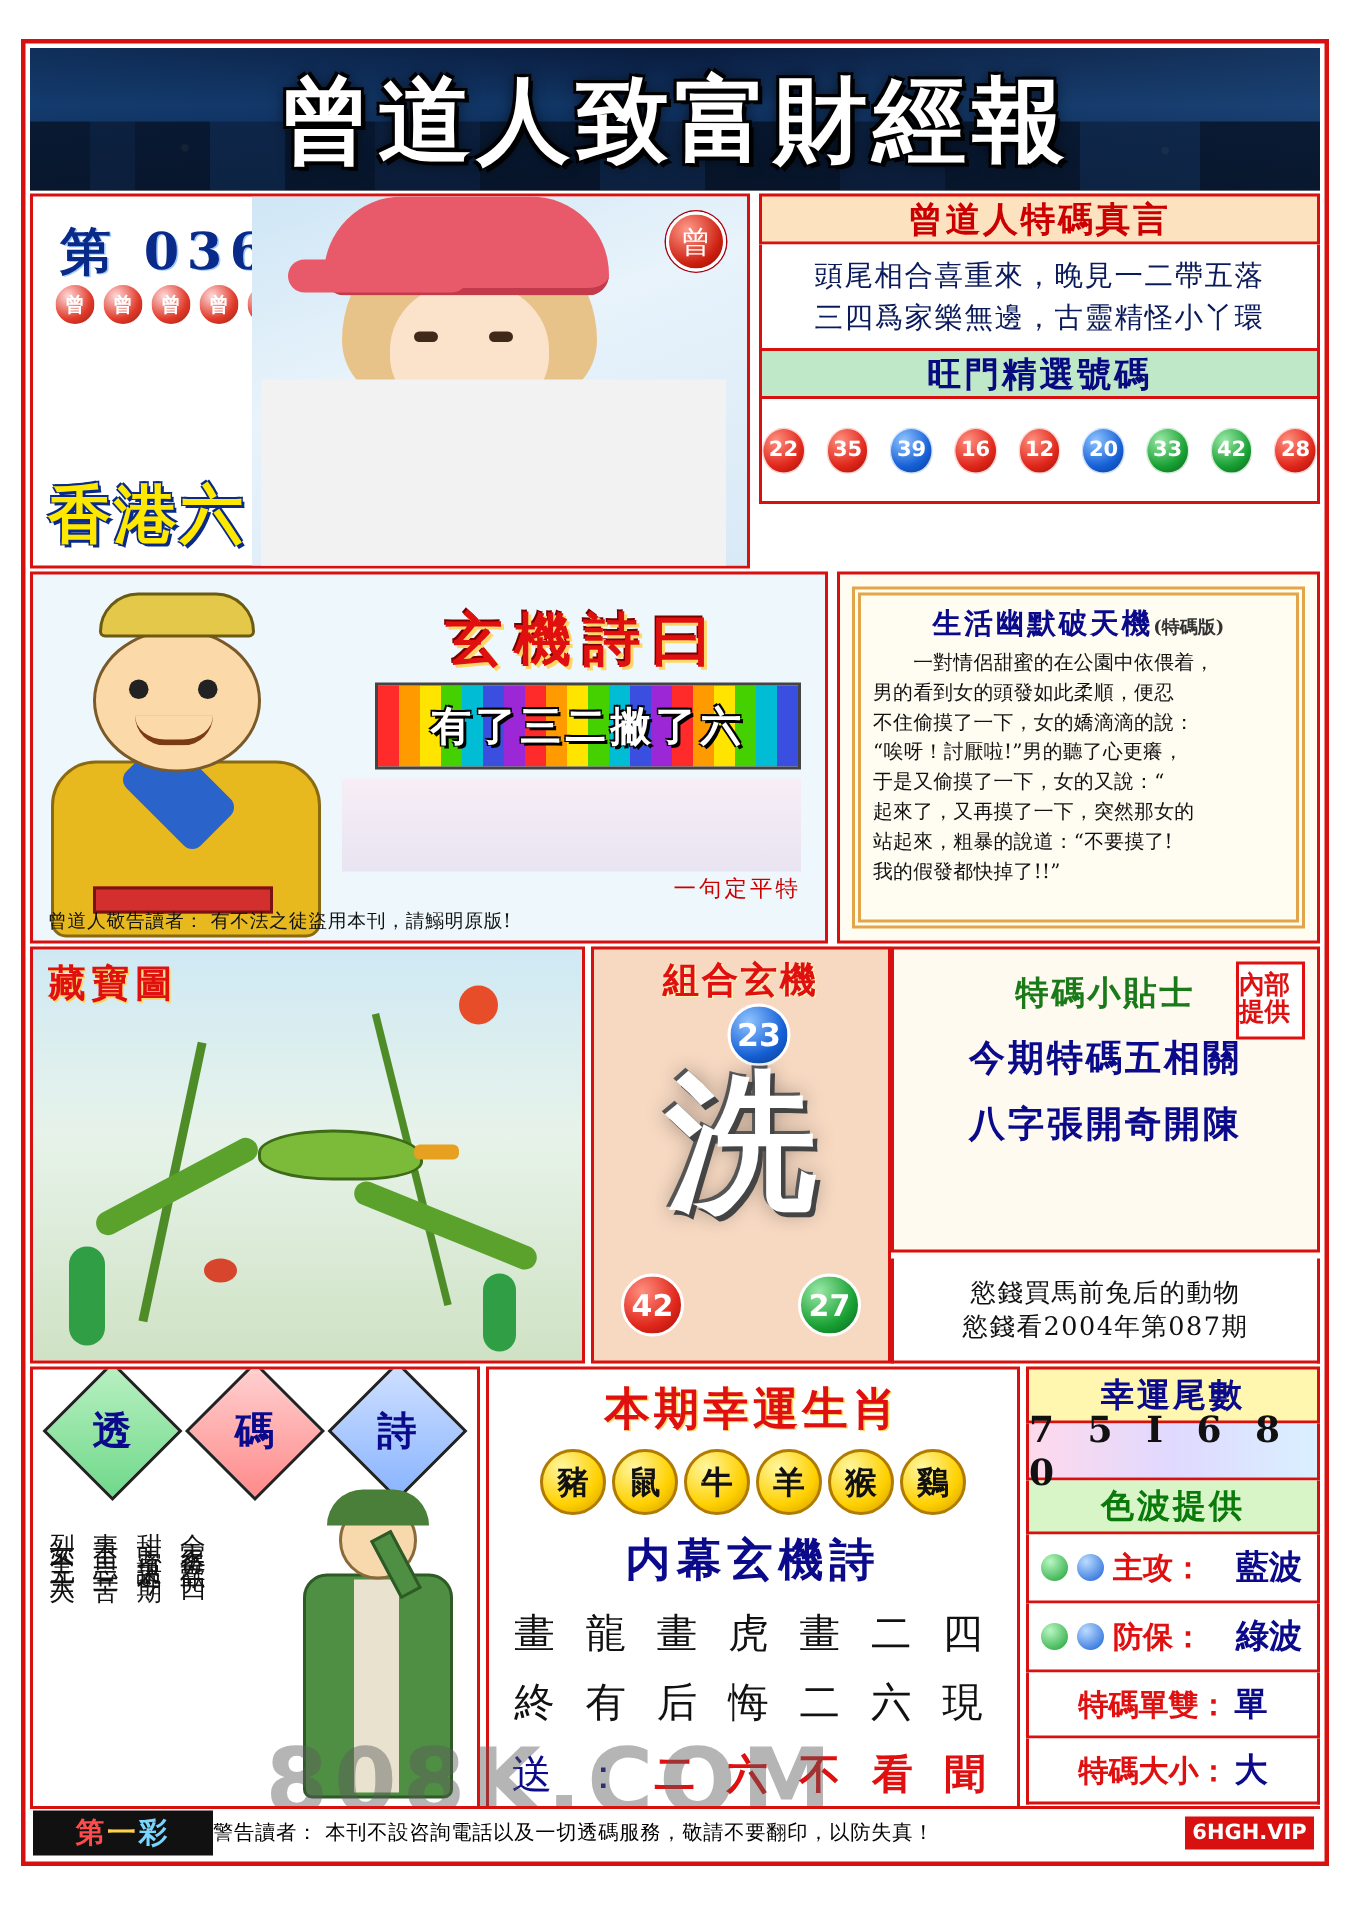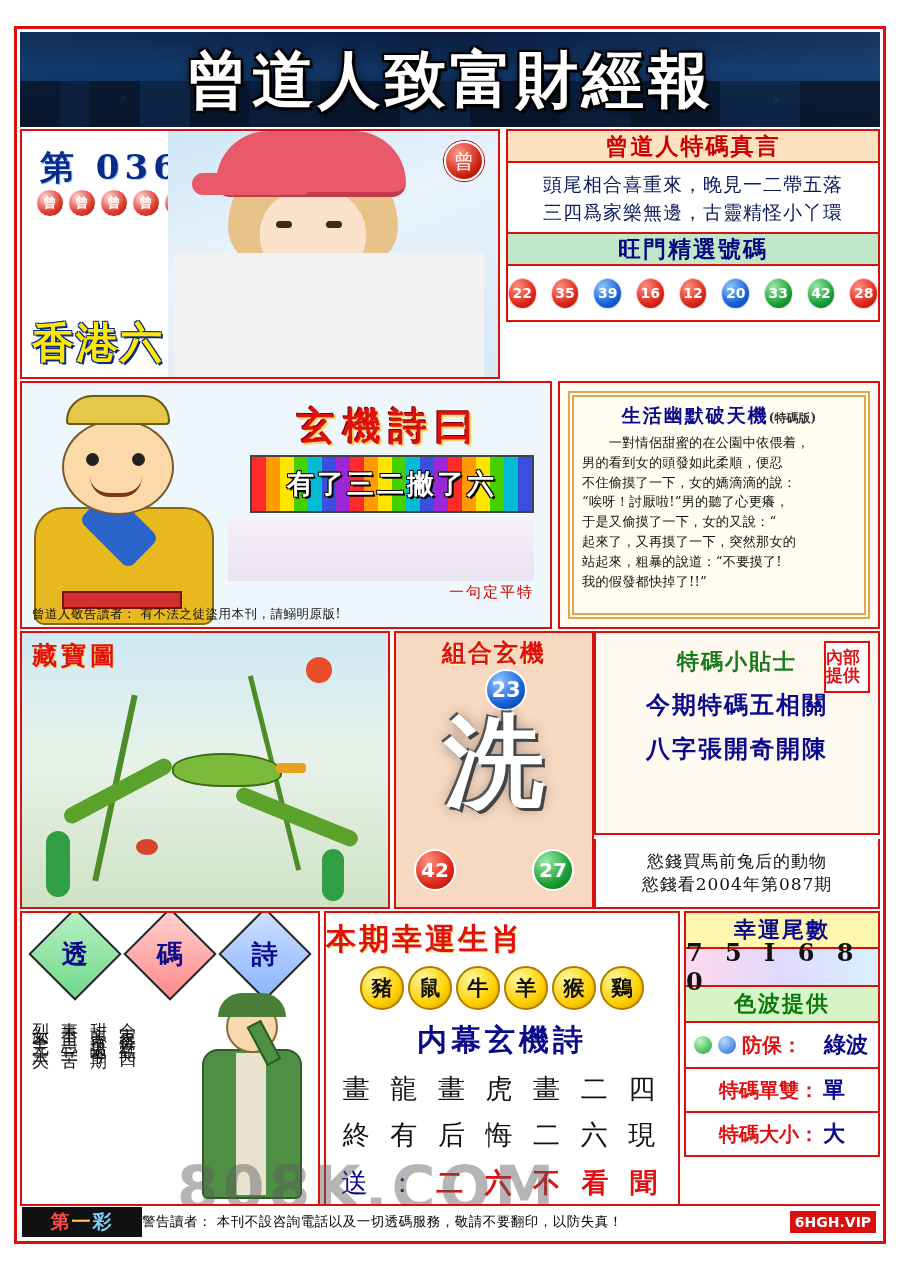--- a/index.html
+++ b/index.html
@@ -143,21 +143,21 @@
     text-align:center; line-height:1.45; letter-spacing:1px; white-space:nowrap;
   }
   .rc-head2 {
     height:34px; border:2px solid #d81010; background:#bfe8c8;
     display:flex; align-items:center; justify-content:center;
     font-family:"DejaVu Serif", serif; font-size:23px; font-weight:bold; color:#0a0a80;
     letter-spacing:2px;
   }
   .rc-balls {
     border:2px solid #d81010; border-top:none; background:#fff;
-    height:56px; display:flex; align-items:center; justify-content:center; gap:14px;
+    height:70px; display:flex; align-items:center; justify-content:center; gap:14px;
   }
   .ball {
     width:31px; height:31px; border-radius:50%;
     display:flex; align-items:center; justify-content:center;
     font-size:14px; font-weight:bold; color:#fff;
     border:1px solid rgba(255,255,255,.8);
   }
   .ball.red    { background:radial-gradient(circle at 32% 26%, #ff8f7f, #e0261a 62%, #9d120a); }
   .ball.blue   { background:radial-gradient(circle at 32% 26%, #8fc4ff, #1660d6 62%, #0b3c8d); }
   .ball.green  { background:radial-gradient(circle at 32% 26%, #9ae8a6, #18a033 62%, #0c6220); }
@@ -364,21 +364,21 @@
   .monk-hat{position:absolute;left:26px;top:-8px;width:68px;height:24px;background:#4a7f3a;border-radius:34px 34px 0 0;}
   .monk-robe{position:absolute;left:10px;top:48px;width:100px;height:150px;background:#4f8f43;border-radius:16px 16px 6px 6px;border:2px solid #2e5a26;}
   .monk-sash{position:absolute;left:44px;top:52px;width:30px;height:142px;background:#e8e2cf;}
   .monk-arm{position:absolute;left:64px;top:20px;width:16px;height:44px;background:#4f8f43;transform:rotate(-28deg);border:2px solid #2e5a26;}
 
   .mid-box {
     position:absolute; left:304px; top:0; width:356px; height:300px;
     border:2px solid #d81010; background:#fff;
   }
   .mid-title {
-    margin-top:6px; 
+    margin-top:6px; text-align:center;
     font-family:"DejaVu Serif", serif; font-size:30px; font-weight:bold; color:#e01010;
     letter-spacing:3px; text-shadow:1px 1px 0 #ffda6b;
   }
   .zodiac-row { display:flex; justify-content:center; gap:4px; margin-top:6px; }
   .zodiac {
     width:44px; height:44px; border-radius:50%;
     background:radial-gradient(circle at 32% 26%, #fff7a0, #ffd000 62%, #d09a00);
     border:2px solid #b07b00;
     display:flex; align-items:center; justify-content:center;
     font-family:"DejaVu Serif", serif; font-size:21px; font-weight:bold; color:#111;
@@ -659,20 +659,26 @@
         </div>
       </div>
 
       <div class="right-bottom">
         <div class="rb-head">幸運尾數</div>
         <div class="rb-nums">7 5 I 6 8 0</div>
         <div class="rb-head2">色波提供</div>
         <div class="rb-row">
           <div class="rb-dot grn"></div>
           <div class="rb-dot blu"></div>
+          <span class="rb-label">主攻：</span>
+          <span class="rb-val">藍波</span>
+        </div>
+        <div class="rb-row">
+          <div class="rb-dot grn"></div>
+          <div class="rb-dot blu"></div>
           <span class="rb-label">防保：</span>
           <span class="rb-val">綠波</span>
         </div>
         <div class="rb-row2">
           <span class="k">特碼單雙：</span>
           <span class="v">單</span>
         </div>
         <div class="rb-row2">
           <span class="k">特碼大小：</span>
           <span class="v">大</span>

